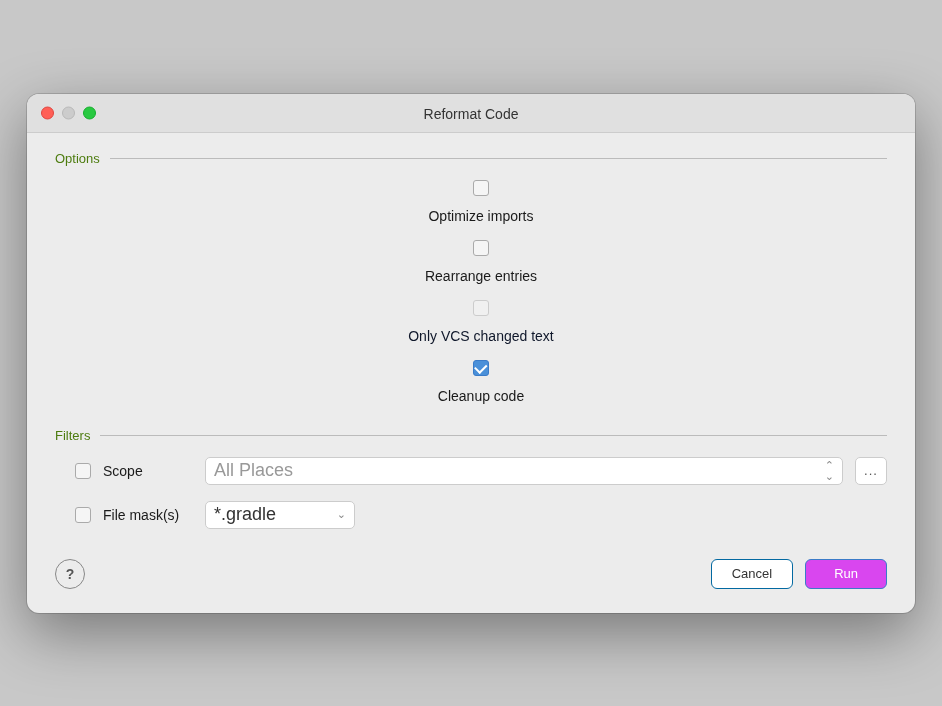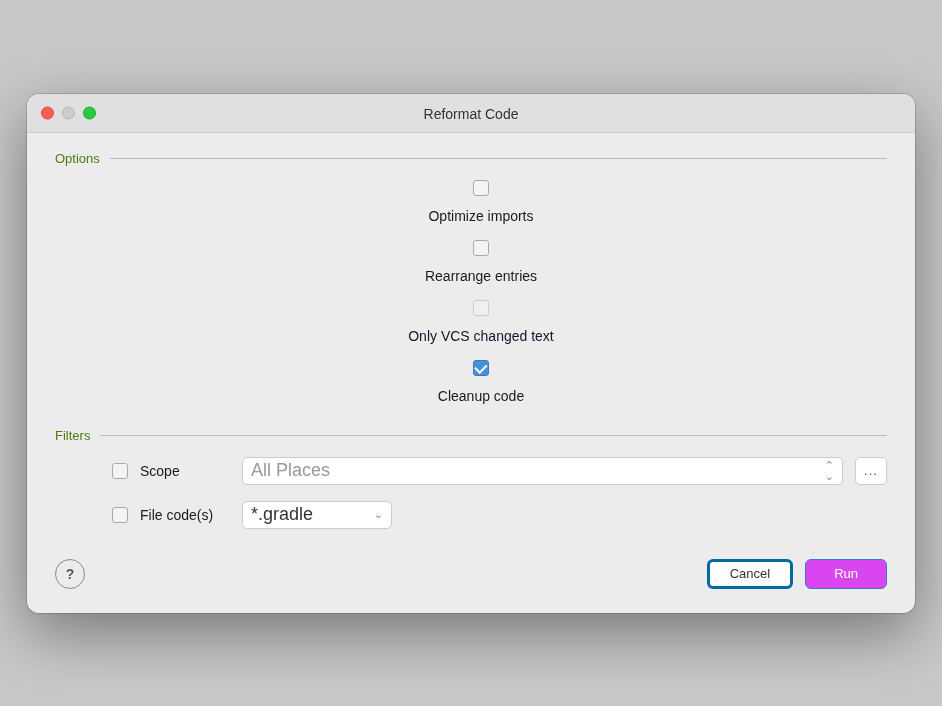--- a/index.html
+++ b/index.html
@@ -172,21 +172,20 @@
       display: flex;
       flex-direction: column;
       gap: 16px;
       margin-top: 14px;
     }
 
     .filter-row {
       display: flex;
       align-items: center;
       gap: 12px;
-      margin-left: 37px;
     }
 
     .filter-label {
       font-size: 14px;
       color: #1a1a1a;
       min-width: 90px;
     }
 
     .dropdown-select {
       height: 28px;
@@ -273,21 +272,21 @@
 
     .footer-buttons {
       display: flex;
       gap: 12px;
     }
 
     .btn-cancel {
       height: 30px;
       padding: 0 20px;
       background: white;
-      border: 3px solid #0369a1;
+      border: 1px solid #0369a1;
       border-radius: 6px;
       font-size: 13px;
       color: #333;
       cursor: pointer;
     }
 
     .btn-run {
       height: 30px;
       padding: 0 28px;
       background: #d946ef;
@@ -359,21 +358,21 @@
             <span class="dropdown-text">All Places</span>
             <span class="dropdown-arrows">⌃<br>⌄</span>
           </div>
           <div class="ellipsis-btn">
             <span>...</span>
           </div>
         </div>
 
         <div class="filter-row">
           <div class="checkbox"></div>
-          <span class="filter-label">File code(s)</span>
+          <span class="filter-label">File mask(s)</span>
           <div class="dropdown-select dropdown-file">
             <span class="dropdown-text dark">*.gradle</span>
             <span class="dropdown-arrow-single">⌄</span>
           </div>
         </div>
       </div>
     </div>
 
     <div class="dialog-footer">
       <button class="help-button">?</button>

